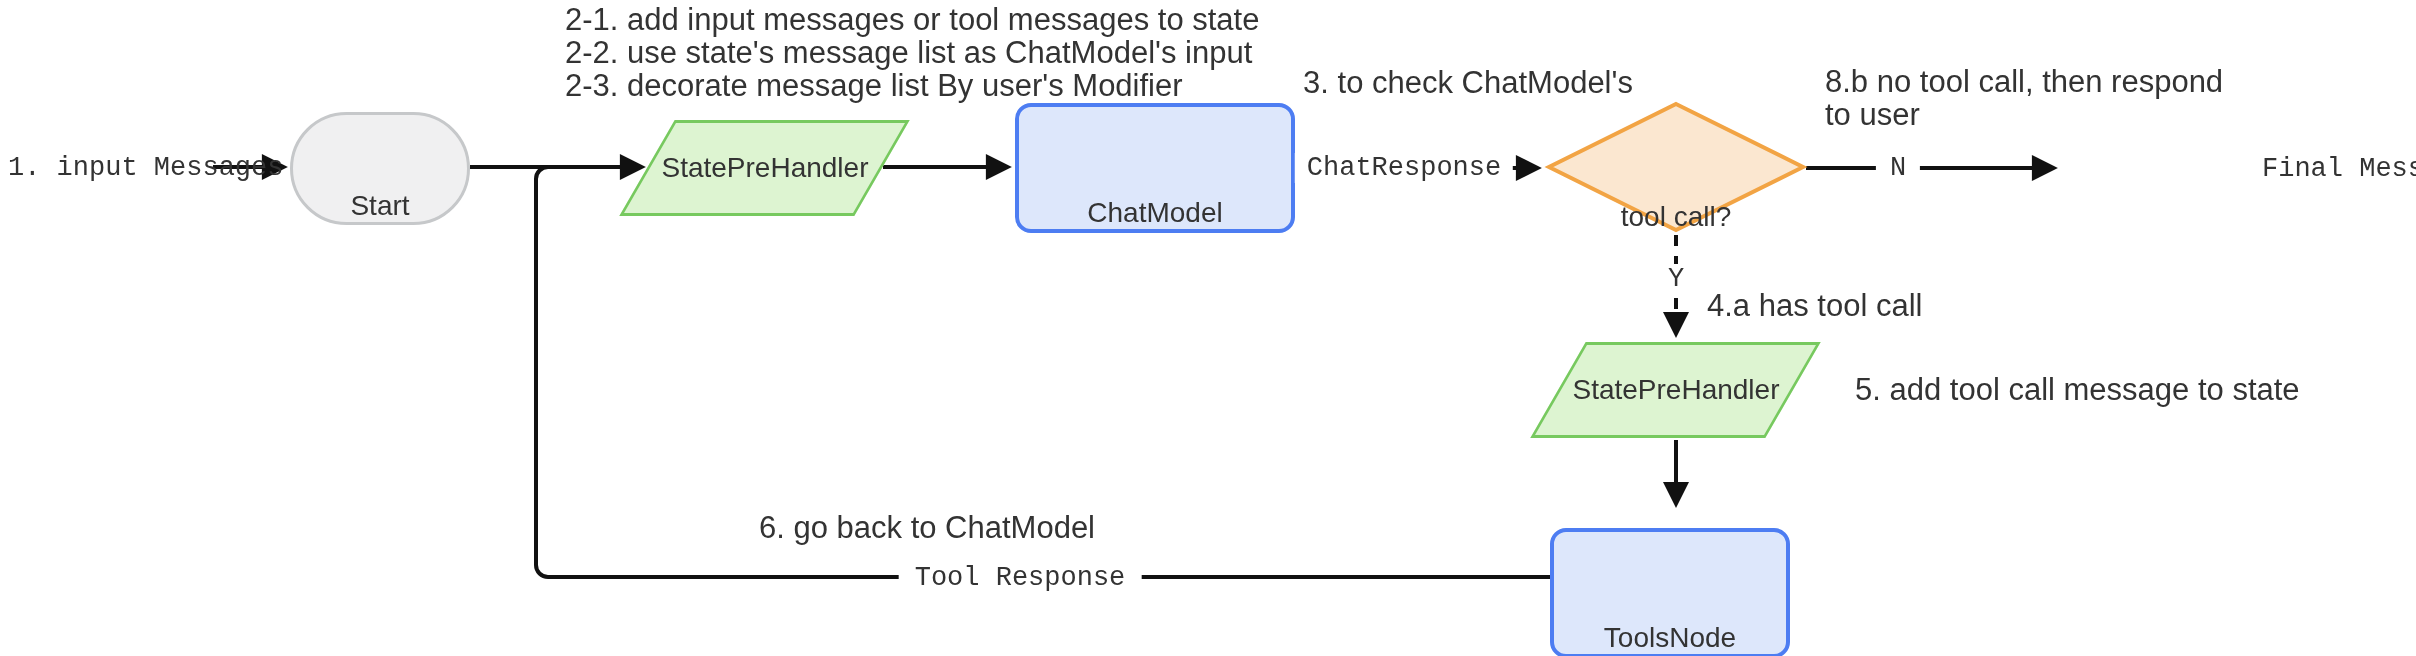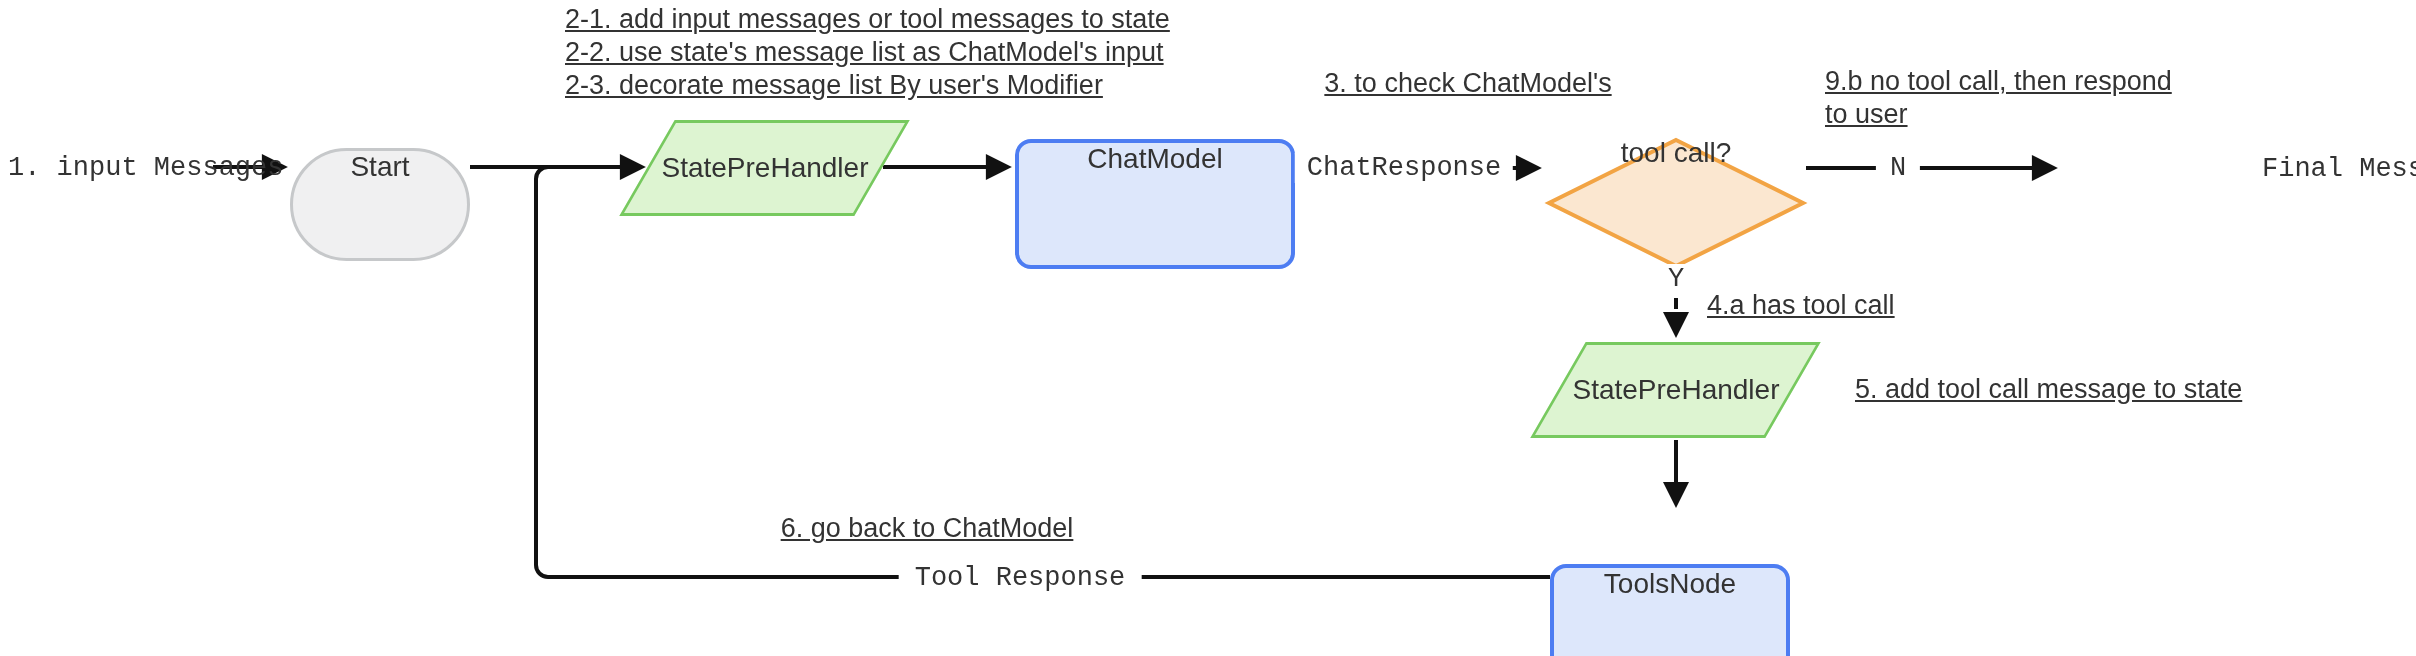--- a/index.html
+++ b/index.html
@@ -9,42 +9,42 @@
     height: 656px;
     background: var(--canvas-bg, #ffffff);
     font-family: "Liberation Sans", sans-serif;
     color: var(--text, #333333);
     overflow: hidden;
   }
   .edges-layer { position: absolute; inset: 0; }
   .edges-layer path { fill: none; stroke: var(--edge, #111111); stroke-width: 4; }
   .edges-layer path.dashed { stroke-dasharray: 11 10; }
 
-  .node { position: absolute; display: flex; align-items: flex-start; justify-content: center;
-          font-size: 28px; white-space: nowrap; margin-top: 36px; }
+  .node { position: absolute; display: flex; align-items: flex-end; justify-content: center;
+          font-size: 28px; white-space: nowrap; }
   .stadium { background: var(--gray-fill, #f0f0f1); border: 3px solid var(--gray-stroke, #c6c8ca);
              border-radius: 57px; box-sizing: border-box; }
   .rect { background: var(--blue-fill, #dde7fb); border: 4px solid var(--blue-stroke, #4d7df2);
           border-radius: 16px; box-sizing: border-box; }
 
   .para { position: absolute; }
   .para .para-bg { position: absolute; top: 0; bottom: 0; left: 27px; right: 28px;
     background: var(--green-fill, #ddf4d1); border: 3px solid var(--green-stroke, #77c95f);
     transform: skewX(-30deg); box-sizing: border-box; }
   .para .para-label { position: relative; width: 100%; height: 100%;
     display: flex; align-items: center; justify-content: center; font-size: 28px; white-space: nowrap; }
 
   .diamond-wrap svg { position: absolute; inset: 0; overflow: visible; }
   .diamond-wrap polygon { fill: var(--orange-fill, #fbe7d0); stroke: var(--orange-stroke, #f2a444); stroke-width: 4; }
   .diamond-wrap .node-label { position: relative; }
 
   .edge-label { position: absolute; transform: translate(-50%, -50%);
     background: var(--canvas-bg, #ffffff); padding: 0 12px; font-size: 27px; white-space: nowrap; font-family: Liberation Mono, monospace; }
   .edge-label.plain { transform: translateY(-50%); background: transparent; padding: 0; }
-  .note { position: absolute; font-size: 27px; line-height: 33px; white-space: nowrap; text-decoration: underline; }
+  .note { position: absolute; font-size: 31px; line-height: 33px; white-space: nowrap; }
   .note.centered { transform: translateX(-50%); text-align: center; line-height: 34px; }
 </style>
 </head>
 <body>
 
 <div class="canvas">
 
   <svg class="edges-layer" width="2416" height="656" viewBox="0 0 2416 656">
     <defs>
       <marker id="arrow" viewBox="0 0 10 10" refX="8.5" refY="5" markerWidth="8" markerHeight="6.5" orient="auto-start-reverse">
@@ -102,21 +102,21 @@
     <div>2-1. add input messages or tool messages to state</div>
     <div>2-2. use state's message list as ChatModel's input</div>
     <div>2-3. decorate message list By user's Modifier</div>
   </div>
 
   <div class="note centered" style="left:1468px; top:66px;">
     <div>3. to check ChatModel's</div>
   </div>
 
   <div class="note" style="left:1825px; top:65px;">
-    <div>9.b no tool call, then respond</div>
+    <div>8.b no tool call, then respond</div>
     <div>to user</div>
   </div>
 
   <div class="note" style="left:1707px; top:289px;">4.a has tool call</div>
 
   <div class="note" style="left:1855px; top:373px;">5. add tool call message to state</div>
 
   <div class="note centered" style="left:927px; top:511px;">6. go back to ChatModel</div>
 
 </div>

